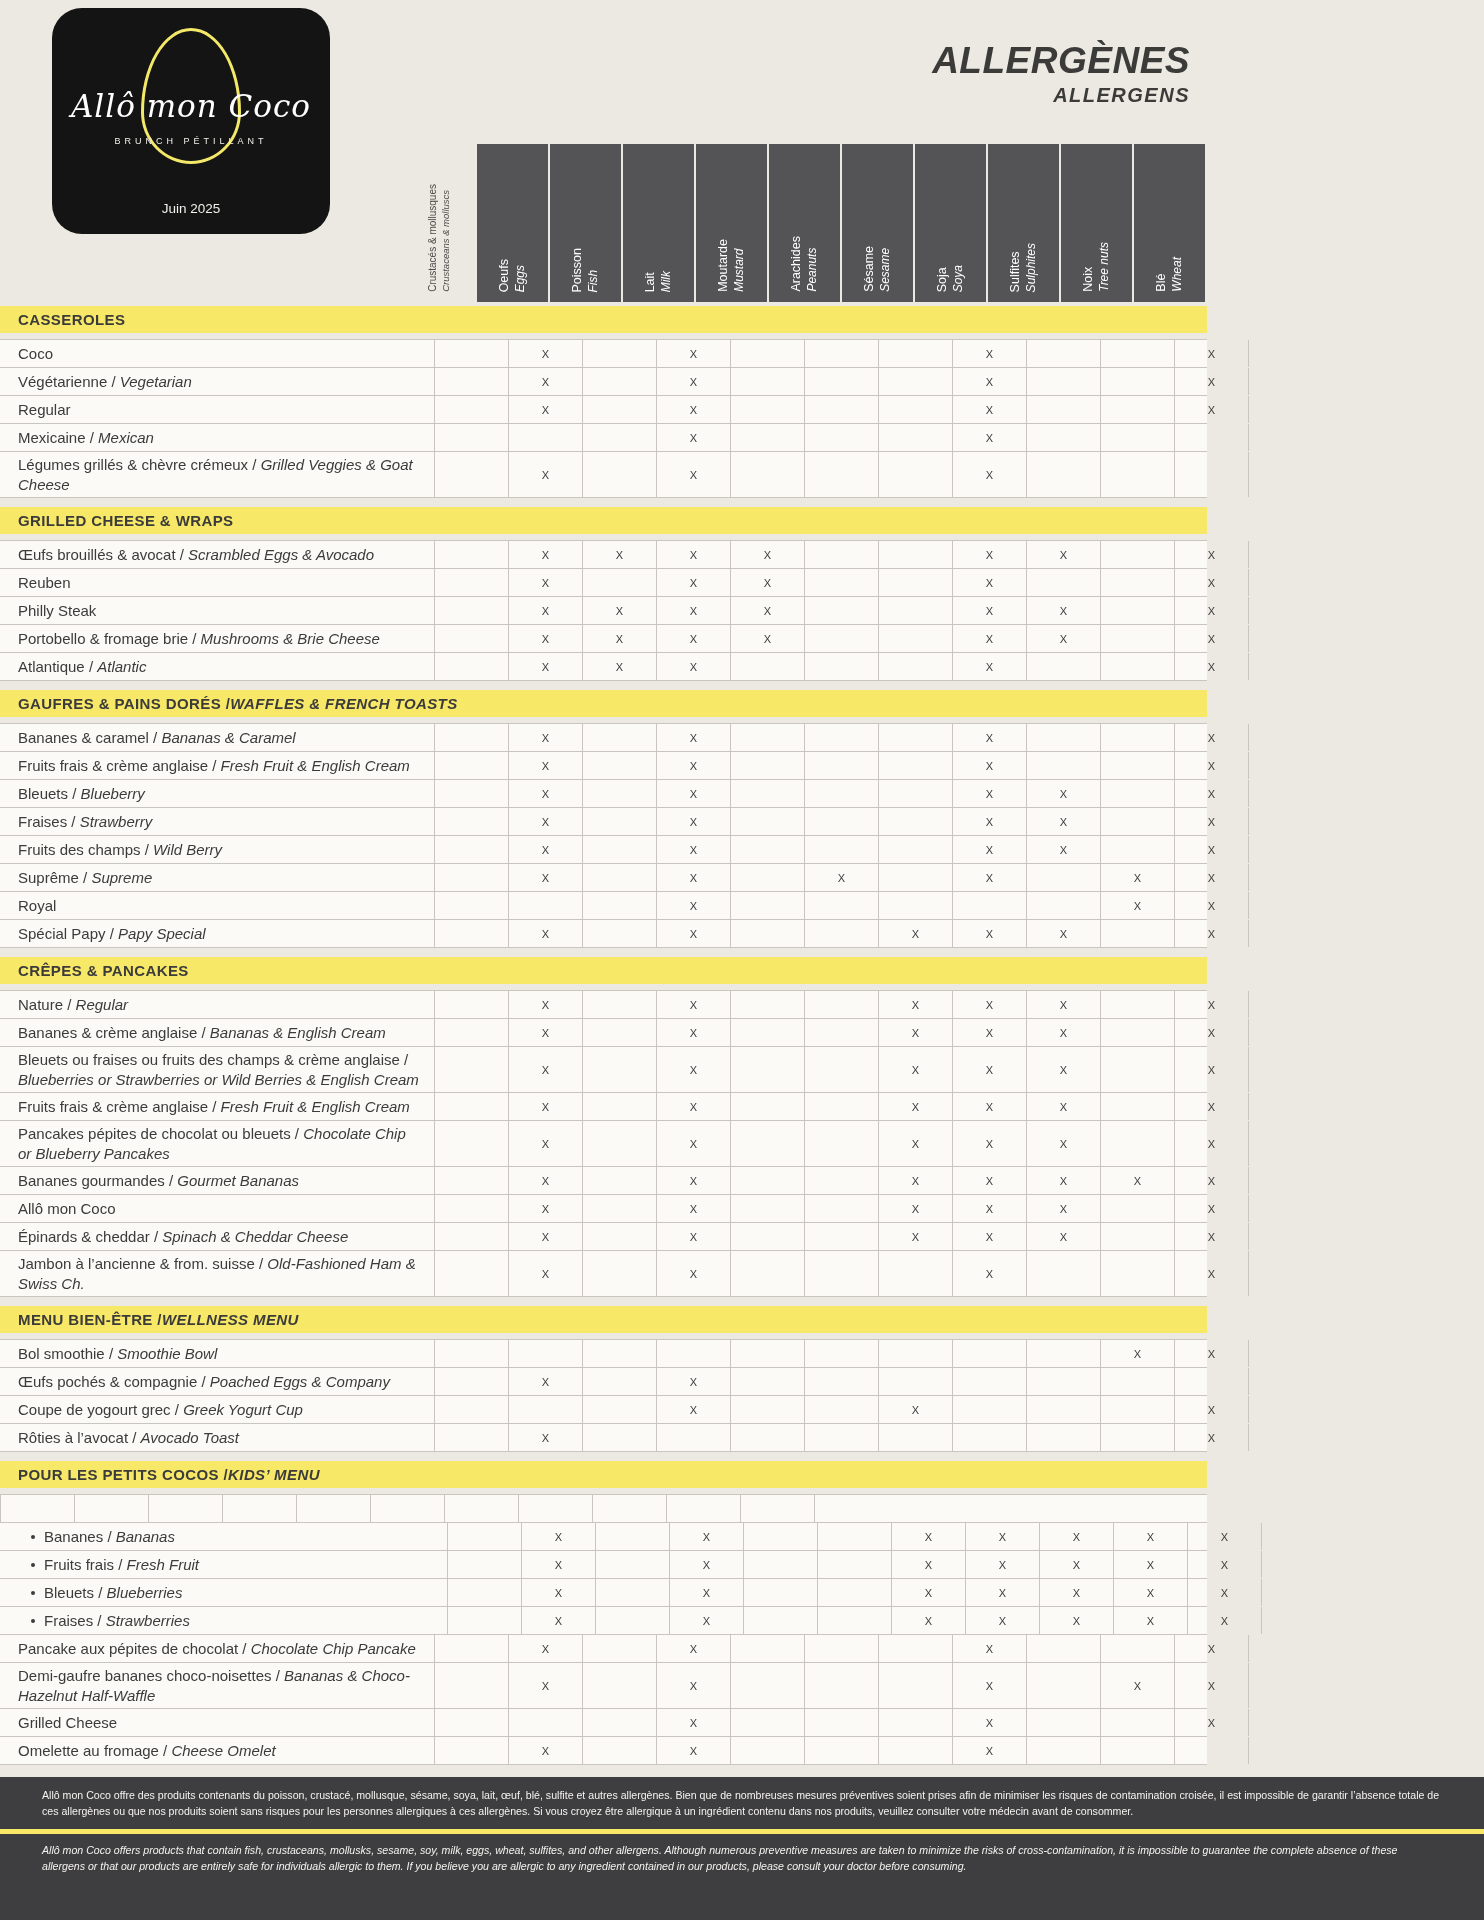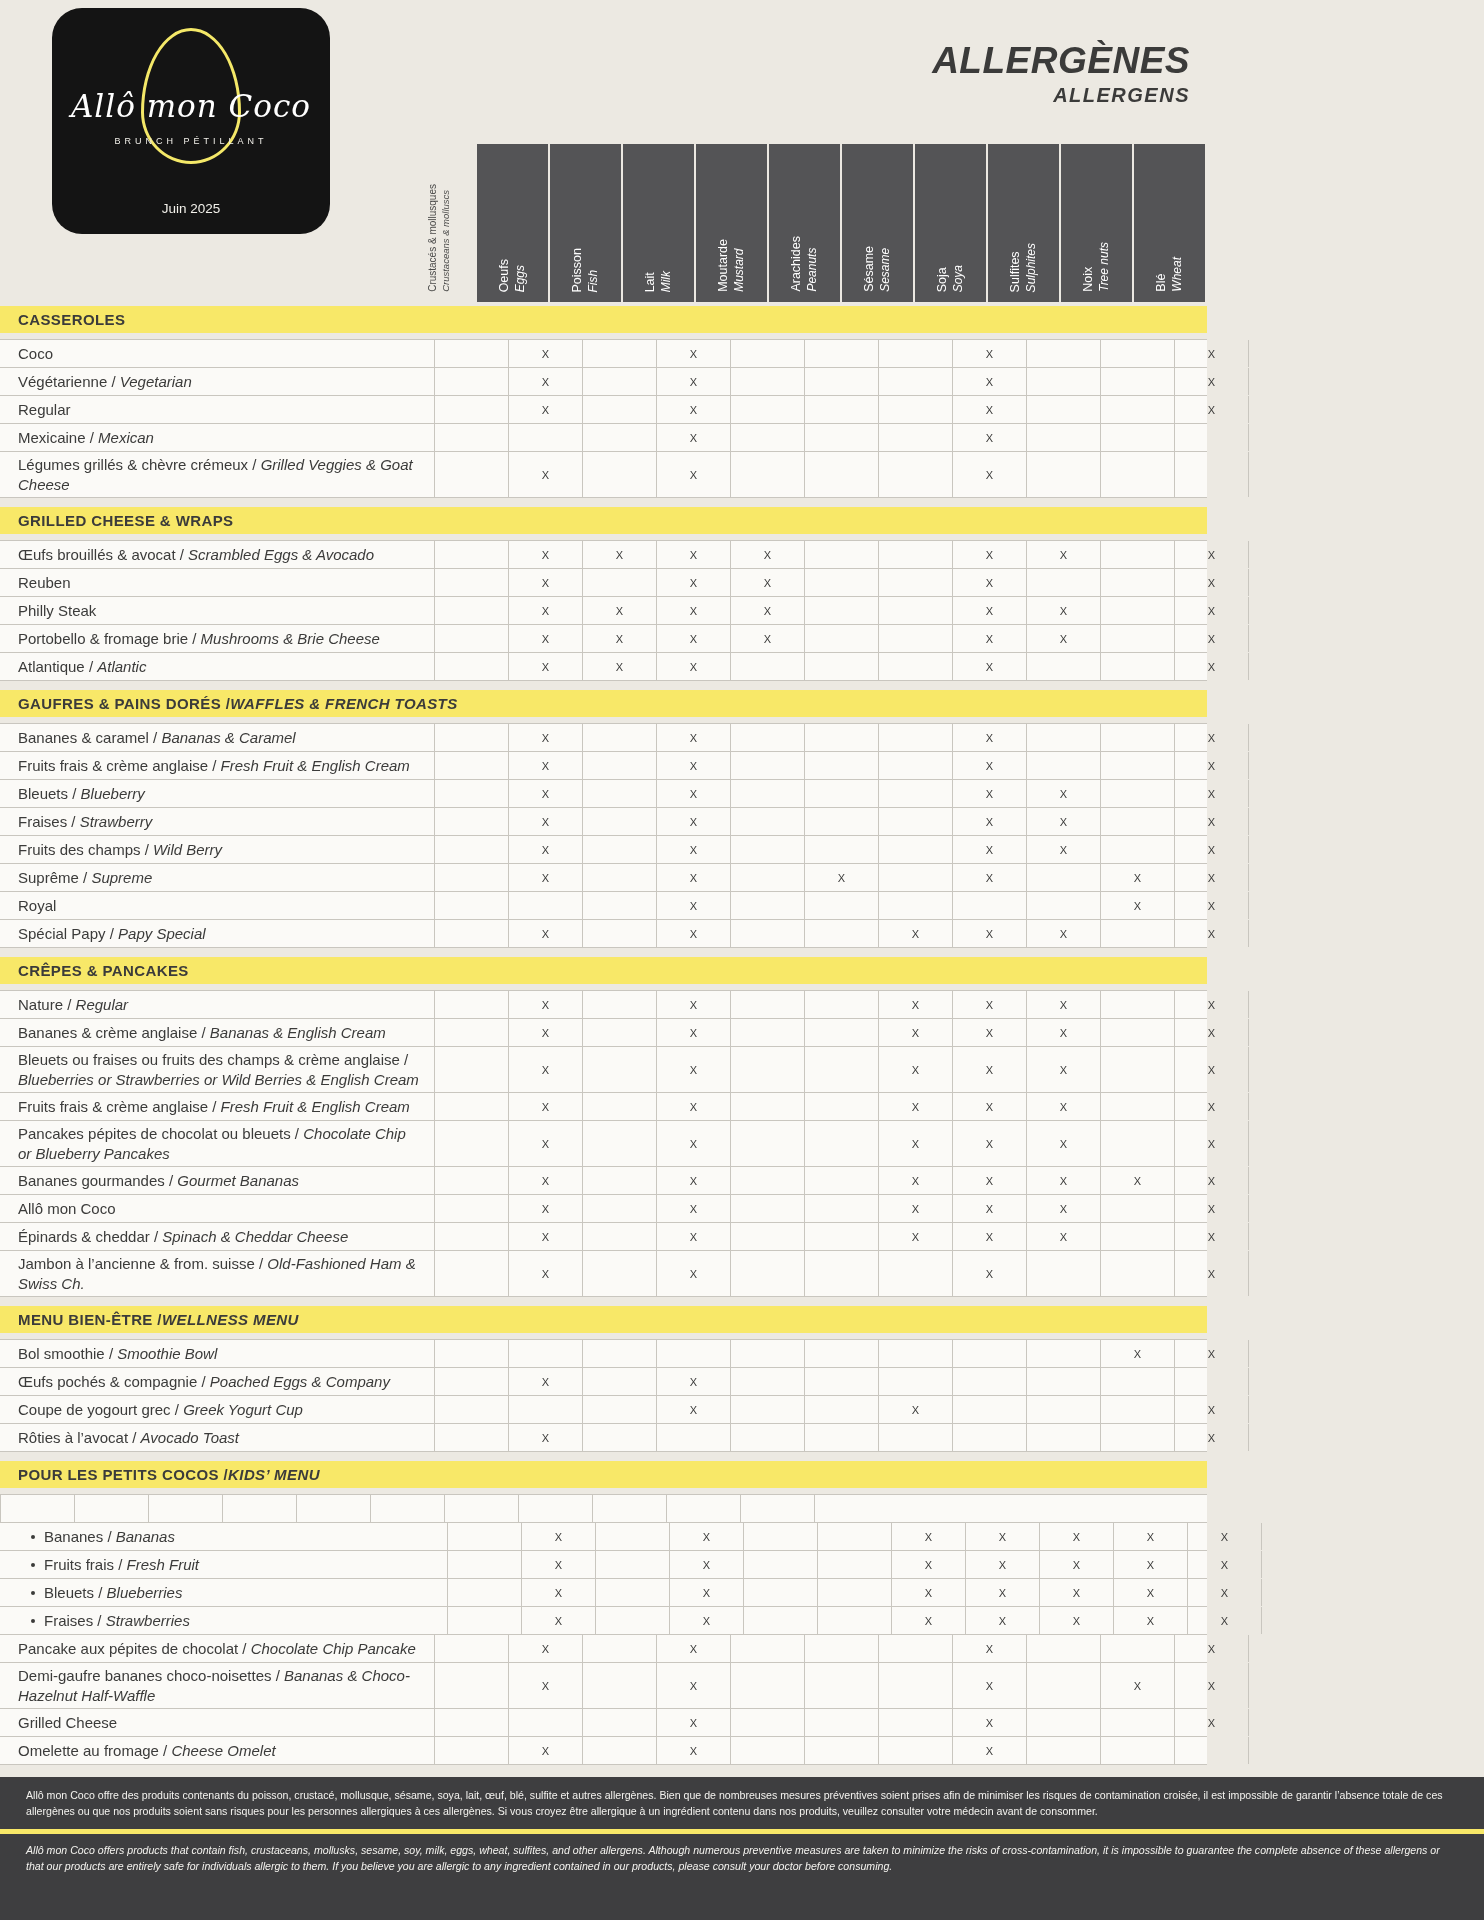--- a/index.html
+++ b/index.html
@@ -42,21 +42,21 @@
        font-size:15px;line-height:1.3;}
   .row-label.bullet{padding-left:31px;}
   .dot{flex:none;width:4px;height:4px;border-radius:50%;background:#3B3B3A;margin-right:9px;}
   .it{font-style:italic;}
   .cell{width:73px;flex:none;border-left:1px solid #C9C6BF;display:flex;align-items:center;justify-content:center;
        font-size:11px;color:#3B3B3A;}
   .row .cell:last-child{border-right:1px solid #C9C6BF;}
 
   
   .footer{flex:1;margin-top:12px;background:#3E3E40;color:#F4F3EF;display:flex;flex-direction:column;}
-  .f-text{padding:11px 26px 9px;font-size:10.6px;line-height:1.5;margin:0;}
+  .f-text{padding:11px 42px 9px;font-size:10.6px;line-height:1.5;margin:0;}
   .f-en{font-style:italic;padding-top:9px;}
   .f-divider{height:5px;background:#F8E868;flex:none;}
 </style>
 </head>
 <body>
 
 <div class="page">
 
   <header class="top">
     <div class="logo-box">

